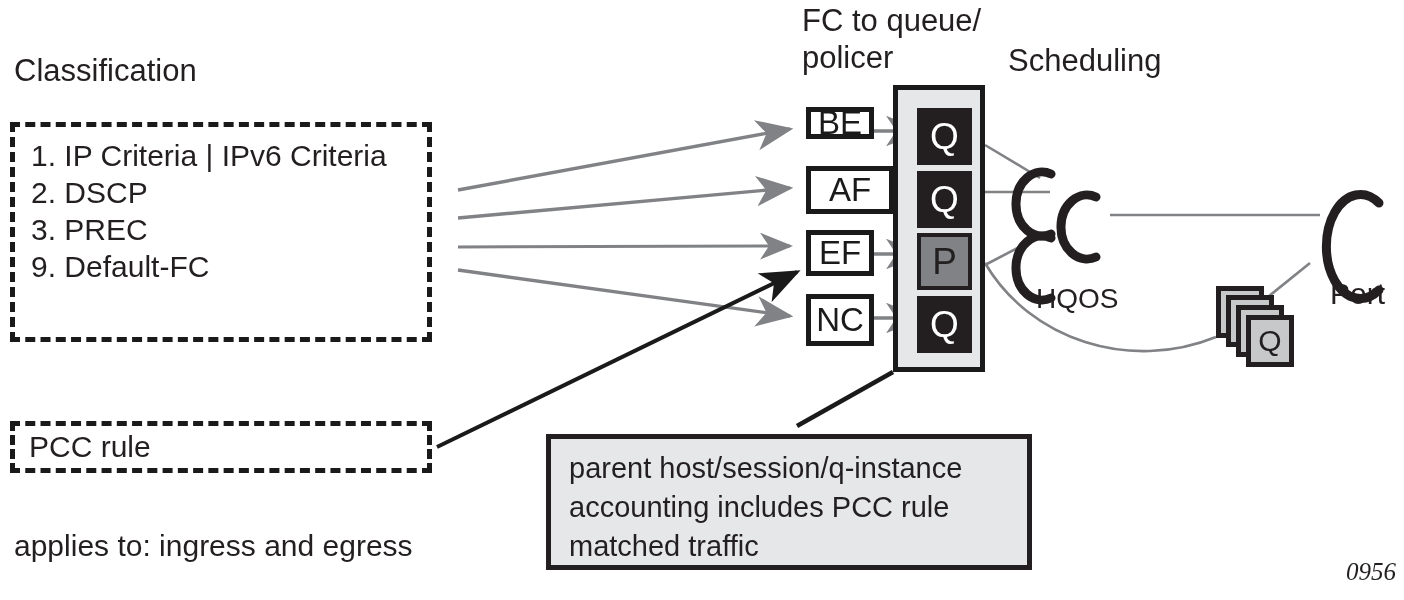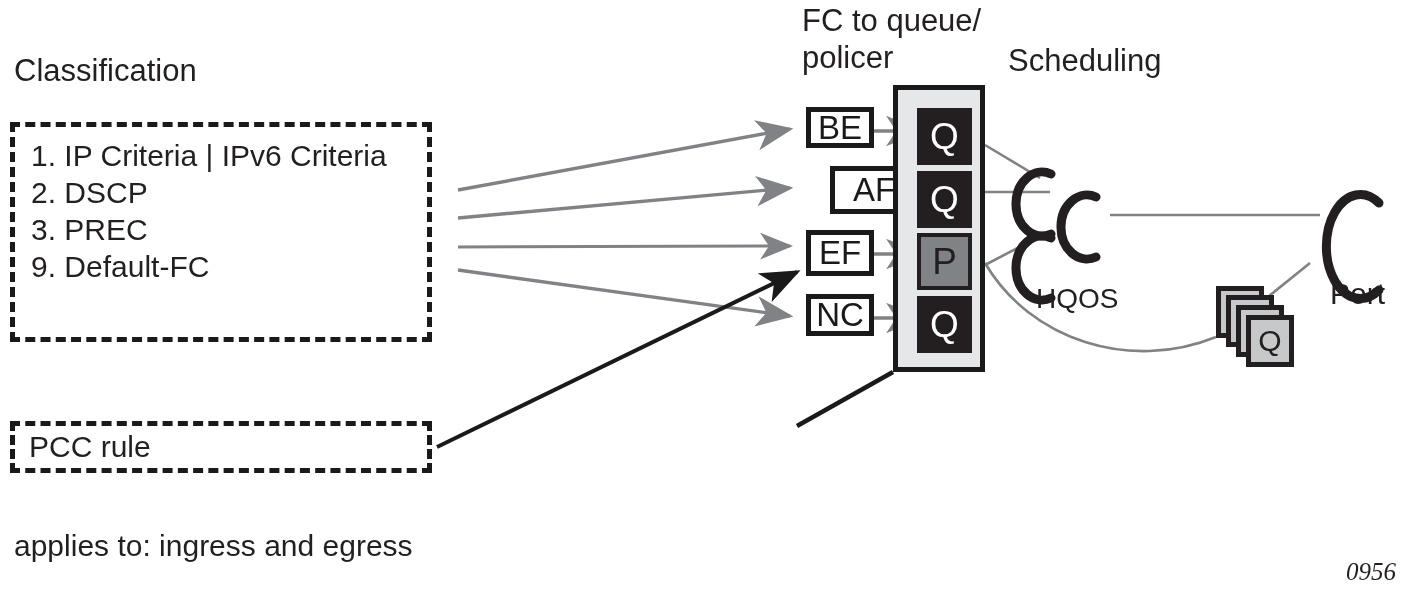--- a/index.html
+++ b/index.html
@@ -211,30 +211,30 @@
     <div class="row">3. PREC</div>
     <div class="row">9. Default-FC</div>
   </div>
 
   <div class="abs dashed-box" style="left:10px; top:421px; width:422px; height:52px; display:flex; align-items:center;">
     <div class="pcc-label">PCC rule</div>
   </div>
 
   <div class="abs body-text" style="left:14px; top:526px;">applies to: ingress and egress</div>
 
-  <div class="abs fc-box" style="left:806px; top:107px; width:68px; height:41px;">
+  <div class="abs fc-box" style="left:806px; top:107px; width:68px; height:32px;">
     <span>BE</span>
   </div>
-  <div class="abs fc-box" style="left:806px; top:166px; width:88px; height:48px;margin-left:24px;">
+  <div class="abs fc-box" style="left:806px; top:166px; width:88px; height:48px;">
     <span>AF</span>
   </div>
   <div class="abs fc-box" style="left:806px; top:230px; width:68px; height:46px;">
     <span>EF</span>
   </div>
-  <div class="abs fc-box" style="left:806px; top:294px; width:68px; height:42px;">
+  <div class="abs fc-box" style="left:806px; top:294px; width:68px; height:52px;">
     <span>NC</span>
   </div>
 
   <div class="abs q-container" style="left:893px; top:85px; width:92px; height:287px;">
     <div class="abs q-tile queue" style="left:19px; top:18px; width:55px; height:57px;">
       <span>Q</span>
     </div>
     <div class="abs q-tile queue" style="left:19px; top:81px; width:55px; height:57px;">
       <span>Q</span>
     </div>
@@ -252,16 +252,21 @@
     <div class="stack-card" style="left:0px;  top:0px;"></div>
     <div class="stack-card" style="left:10px; top:9px;"></div>
     <div class="stack-card" style="left:20px; top:19px;"></div>
     <div class="stack-card front" style="left:30px; top:29px;">
       <span>Q</span>
     </div>
   </div>
 
   <div class="abs label-port" style="left:1330px; top:277px;">Port</div>
 
+  <div class="abs callout" style="left:546px; top:434px; width:486px; height:136px;">
+    <div class="line">parent host/session/q-instance</div>
+    <div class="line">accounting includes PCC rule</div>
+    <div class="line">matched traffic</div>
+  </div>
 
   <div class="abs fig-num" style="left:1346px; top:558px;">0956</div>
 
 </div>
 
 </body></html>

